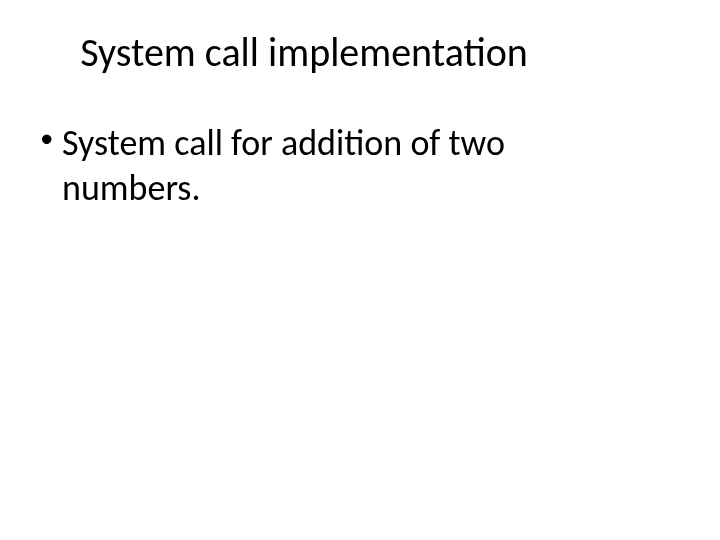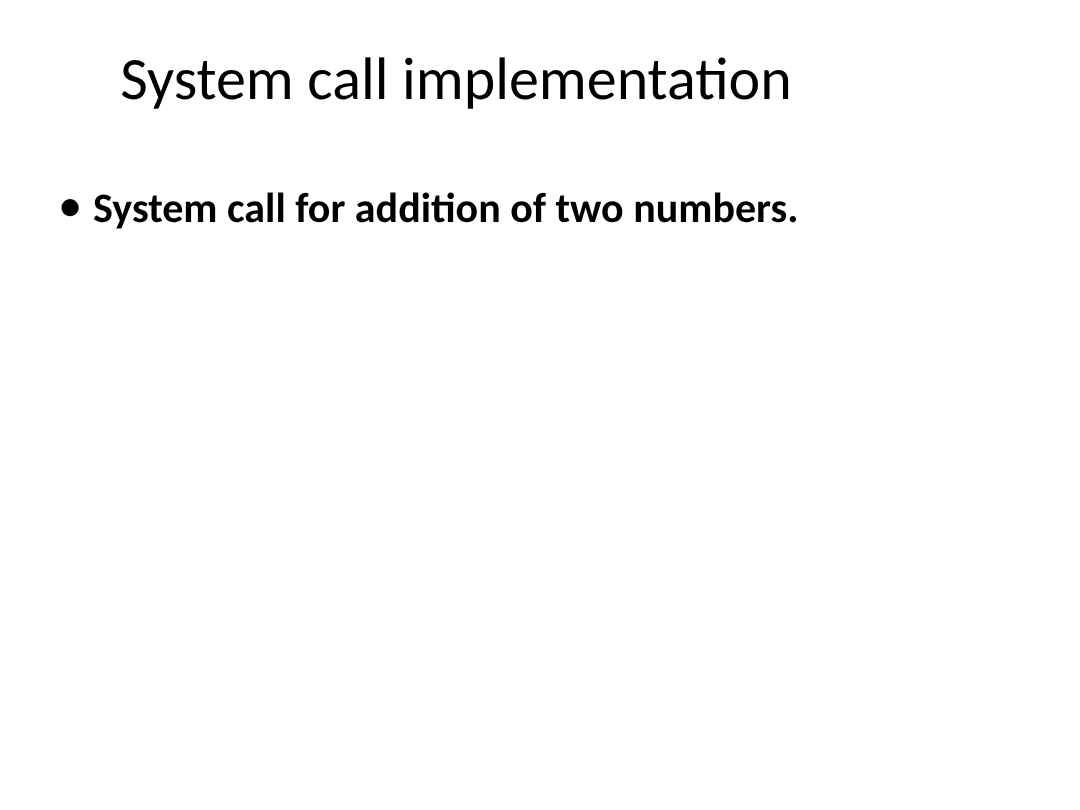--- a/index.html
+++ b/index.html
@@ -23,23 +23,23 @@
       margin-bottom: 44px;
       letter-spacing: 0px;
     }
     .body-list {
       list-style: none;
       padding-left: 2px;
     }
     .body-list li {
       position: relative;
       padding-left: 24px;
-      font-size: 28px;
+      font-size: 36px;
       line-height: 1.25;
-      font-weight: 700;
+      font-weight: 400;
     }
     .body-list li::before {
       content: "•";
       position: absolute;
       left: 2px;
       top: 0;
       font-size: 27px;
       line-height: 1.25;
     }
   </style>

